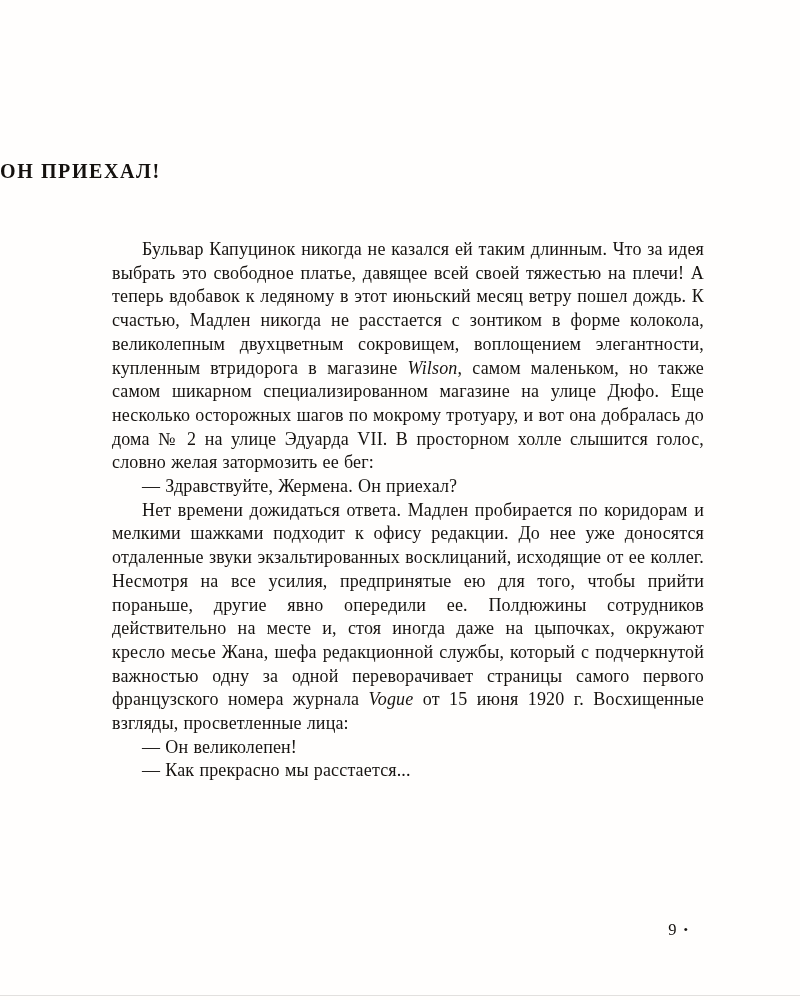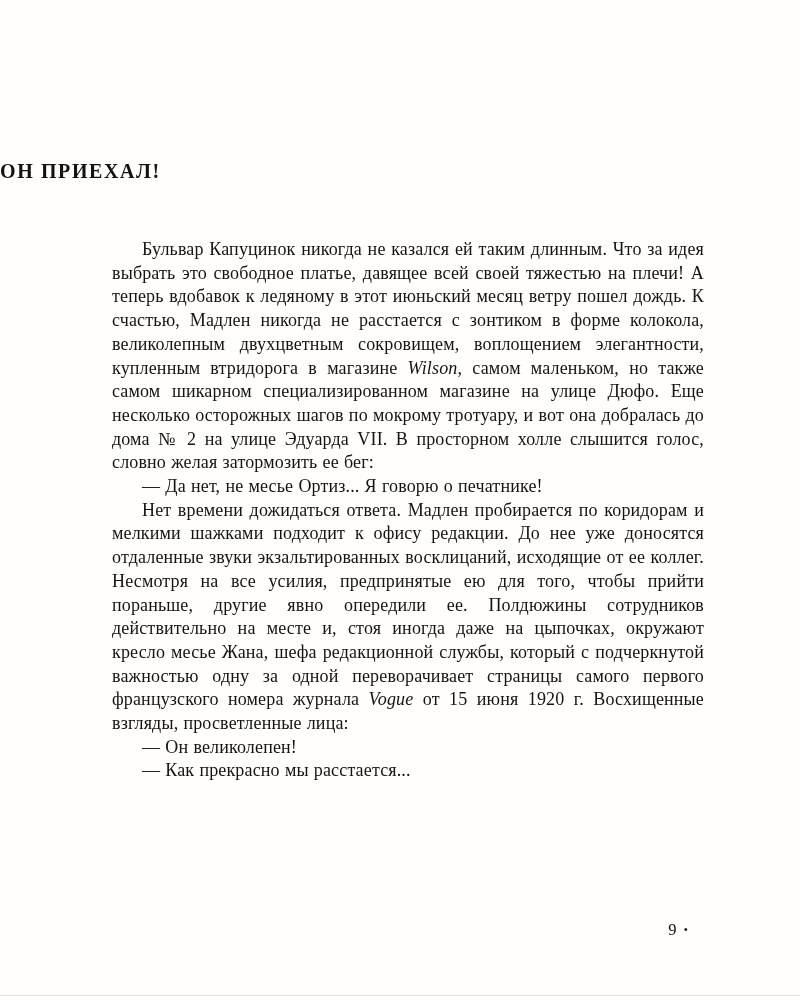--- a/index.html
+++ b/index.html
@@ -73,23 +73,23 @@
 
 <div class="page">
 
   <h1 class="chapter-title">ОН ПРИЕХАЛ!</h1>
 
   <div class="text-block">
 
     <p class="para"><span>Бульвар Капуцинок никогда не казался ей таким длинным. Что за идея выбрать это свободное платье, давящее всей своей тяжестью на плечи! А теперь вдобавок к ледяному в этот июньский месяц ветру пошел дождь. К счастью, Мадлен никогда не расстается с зонтиком в форме колокола, великолепным двухцветным сокровищем, воплощением элегантности, купленным втридорога в магазине </span><em class="italic">Wilson</em><span>, самом маленьком, но также самом шикарном специализированном магазине на улице Дюфо. Еще несколько осторожных шагов по мокрому тротуару, и вот она добралась до дома № 2 на улице Эдуарда VII. В просторном холле слышится голос, словно желая затормозить ее бег:</span></p>
 
 
+    <p class="para dialogue"><span>— Здравствуйте, Жермена. Он приехал?</span></p>
 
 
-    <p class="para dialogue"><span>— Да нет, не месье Ортиз... Я говорю о печатнике!</span></p>
 
     <p class="para"><span>Нет времени дожидаться ответа. Мадлен пробирается по коридорам и мелкими шажками подходит к офису редакции. До нее уже доносятся отдаленные звуки экзальтированных восклицаний, исходящие от ее коллег. Несмотря на все усилия, предпринятые ею для того, чтобы прийти пораньше, другие явно опередили ее. Полдюжины сотрудников действительно на месте и, стоя иногда даже на цыпочках, окружают кресло месье Жана, шефа редакционной службы, который с подчеркнутой важностью одну за одной переворачивает страницы самого первого французского номера журнала </span><em class="italic">Vogue</em><span> от 15 июня 1920 г. Восхищенные взгляды, просветленные лица:</span></p>
 
     <p class="para dialogue"><span>— Он великолепен!</span></p>
 
     <p class="para dialogue"><span>— Как прекрасно мы расстается...</span></p>
 
   </div>
 
   <div class="page-number"><span>9</span><span class="bullet">•</span></div>

